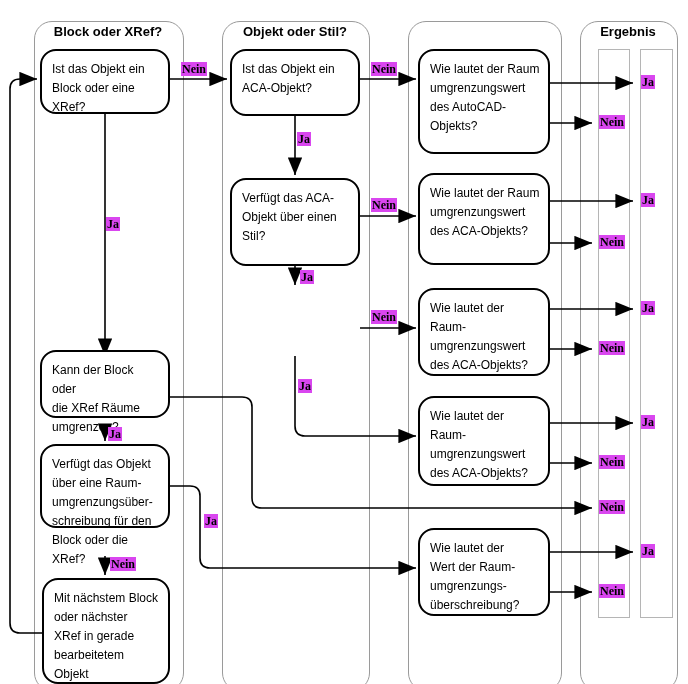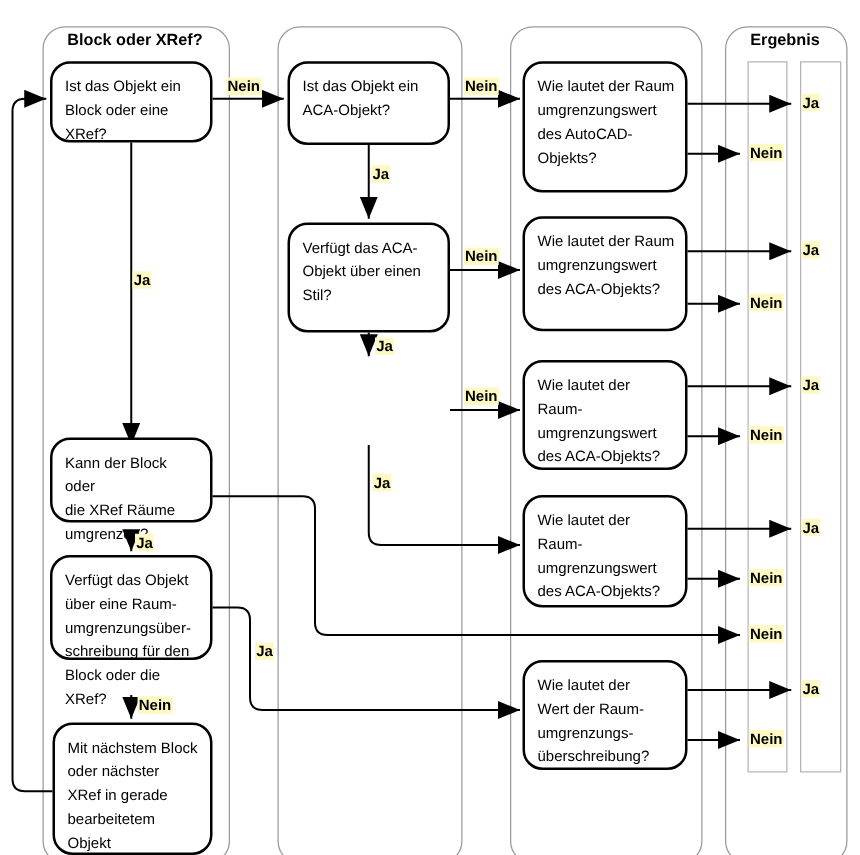--- a/index.html
+++ b/index.html
@@ -16,34 +16,35 @@
   .tallrect{
     position:absolute;border:1px solid #b5b5b5;background:transparent;
   }
   svg.wires{position:absolute;left:0;top:0;}
   .fbox{
     position:absolute;border:2px solid #000;border-radius:16px;background:#fff;
     box-sizing:border-box;padding:9px 8px 6px 10px;
     font-size:12px;line-height:19px;white-space:pre-line;
   }
   .lbl{
-    position:absolute;font-size:12px;font-weight:bold;line-height:14px;white-space:nowrap;background:#fef9c3;padding:0 1px;
+    position:absolute;font-size:12px;font-weight:bold;line-height:14px;white-space:nowrap;background:#d946ef;padding:0 1px;font-family:Liberation Serif, serif;
   }
 </style>
 </head>
 <body>
 
 <div class="stage">
 
   <div class="col" style="left:34px;top:5px;width:148px;height:668px"></div>
   <div class="col" style="left:222px;top:5px;width:146px;height:668px"></div>
   <div class="col" style="left:408px;top:5px;width:152px;height:668px"></div>
   <div class="col" style="left:580px;top:5px;width:96px;height:668px"></div>
 
   <div class="col-title" style="left:34px;top:8px;width:148px">Block oder XRef?</div>
+  <div class="col-title" style="left:222px;top:8px;width:146px">Objekt oder Stil?</div>
   <div class="col-title" style="left:580px;top:8px;width:96px">Ergebnis</div>
 
   <div class="tallrect" style="left:598px;top:33px;width:30px;height:567px"></div>
   <div class="tallrect" style="left:640px;top:33px;width:31px;height:567px"></div>
 
   <svg class="wires" width="688" height="684" viewBox="0 0 688 684">
     <defs>
       <marker id="arr" viewBox="0 0 11 9" refX="11" refY="4.5" markerWidth="11" markerHeight="9" orient="auto">
         <path d="M0,0 L11,4.5 L0,9 Z" fill="#000"></path>
       </marker>

